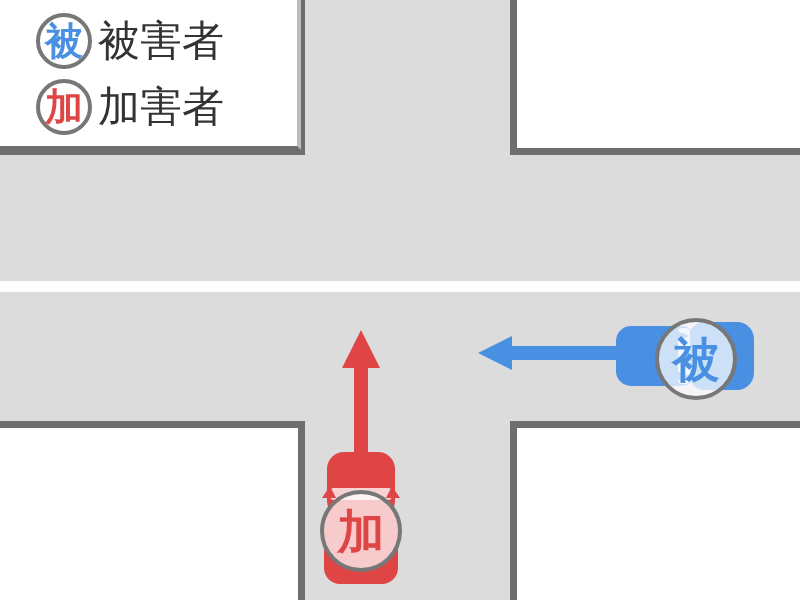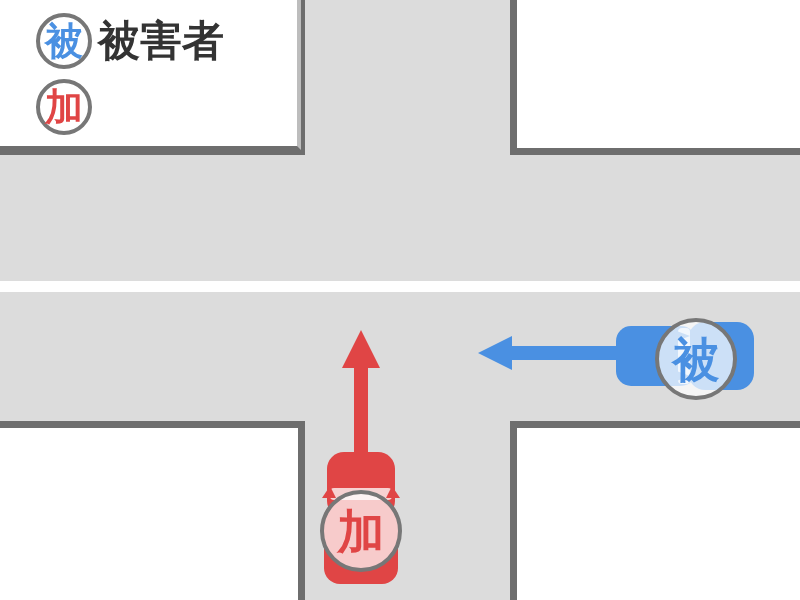--- a/index.html
+++ b/index.html
@@ -153,21 +153,21 @@
     font-size: 38px;
     font-weight: 700;
     line-height: 1;
     background: #ffffff;
   }
   .legend-badge.victim   { color: #4a90e2; }
   .legend-badge.offender { color: #e04545; }
   .legend-label {
     margin-left: 6px;
     font-size: 42px;
-    font-weight: 700;
+    font-weight: 400;
     color: #333333;
     letter-spacing: 0;
     line-height: 1;
     white-space: nowrap;
   }
 </style>
 </head>
 <body>
 
 <div id="scene">
@@ -220,16 +220,17 @@
     <div class="legend-row">
       <div class="legend-badge victim">
         <span>被</span>
       </div>
       <div class="legend-label">被害者</div>
     </div>
     <div class="legend-row">
       <div class="legend-badge offender">
         <span>加</span>
       </div>
+      <div class="legend-label">加害者</div>
     </div>
   </div>
 
 </div>
 
 </body></html>

